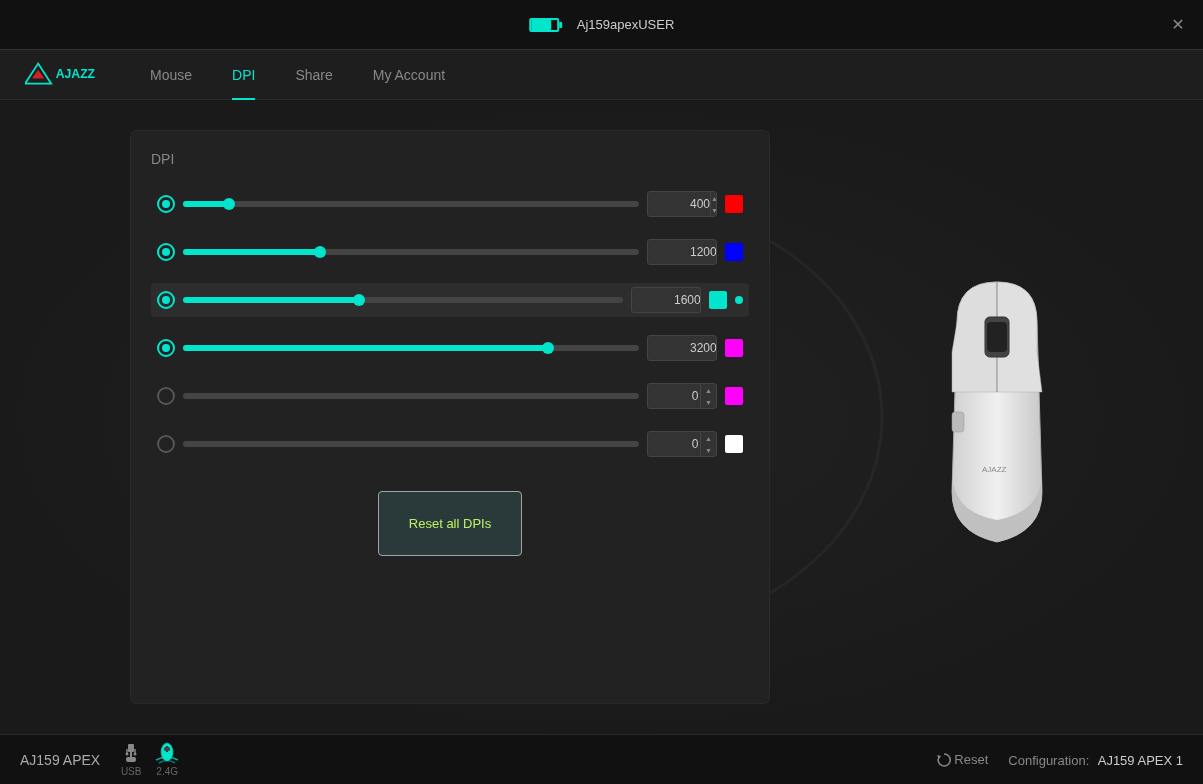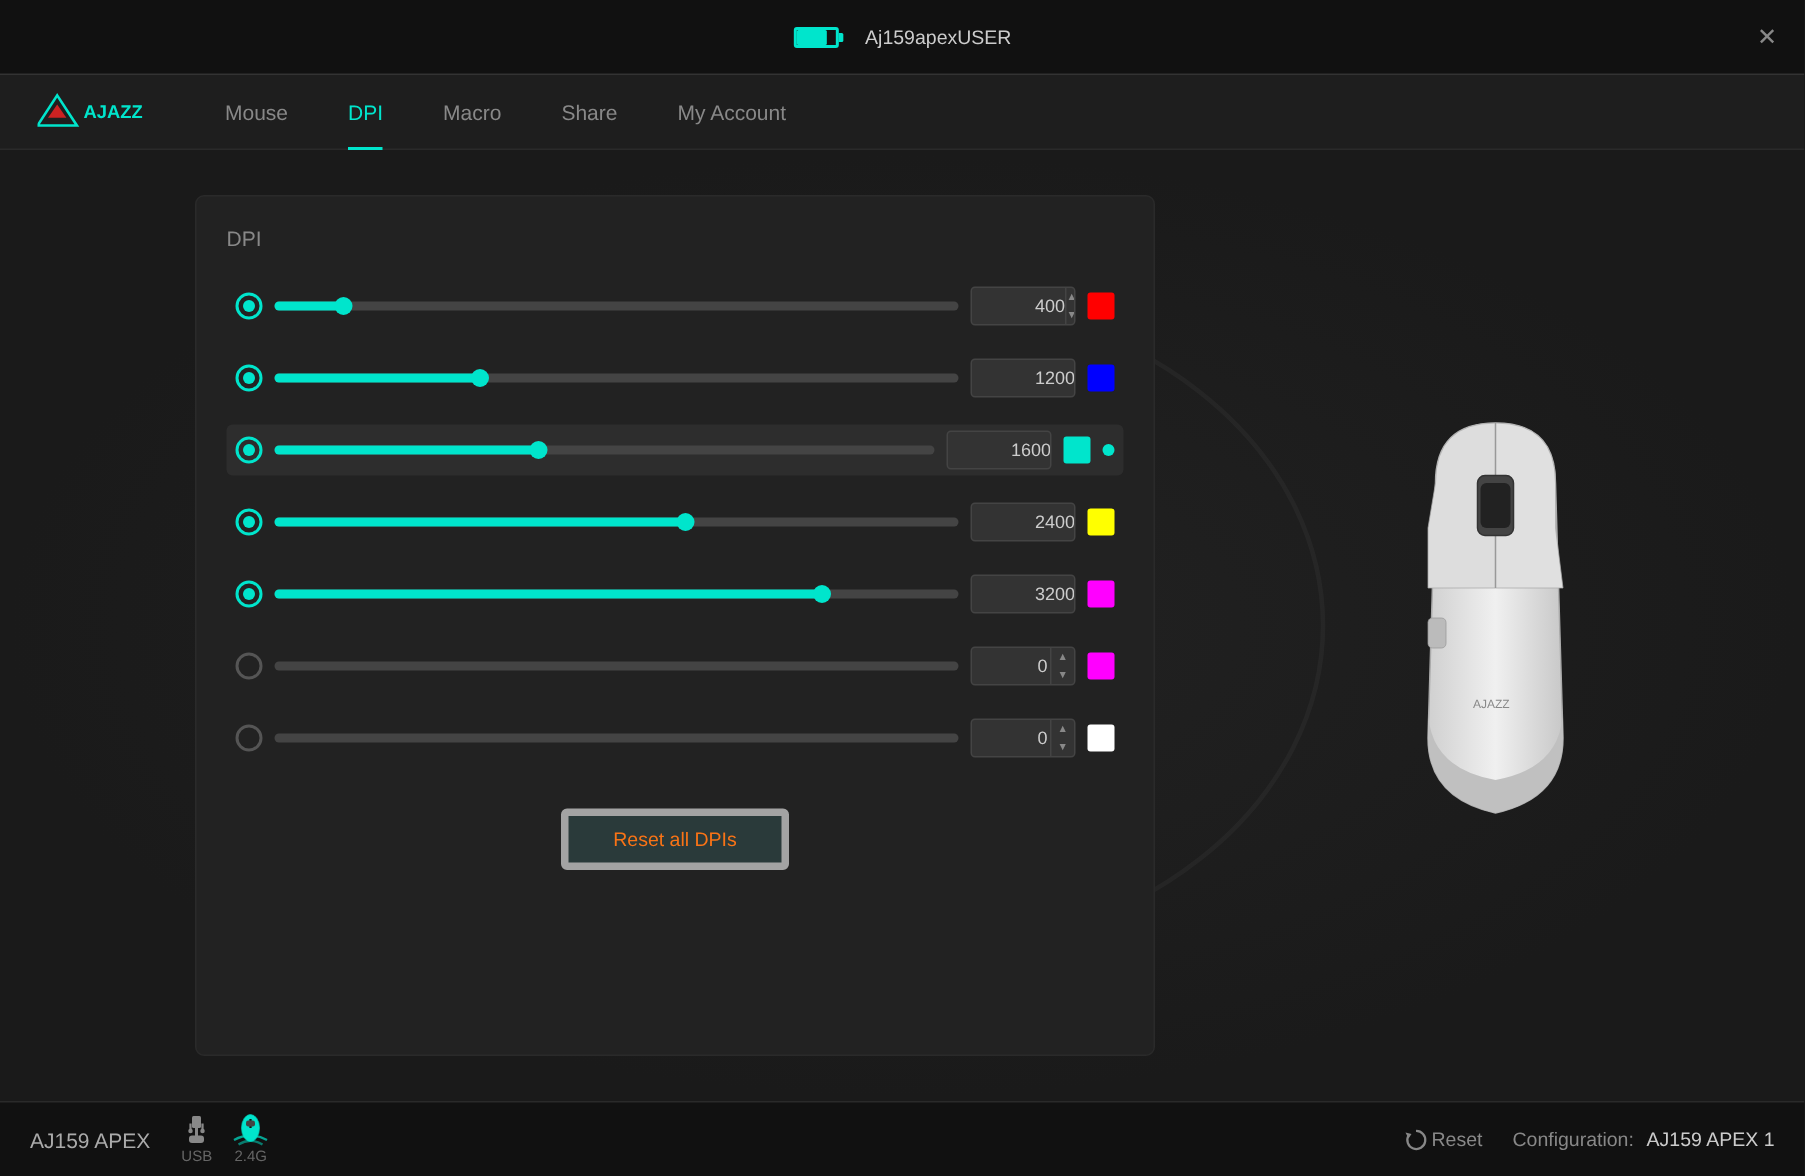--- a/index.html
+++ b/index.html
@@ -289,23 +289,23 @@
     }
 
     
     .reset-btn-container {
       display: flex;
       justify-content: center;
       margin-top: 30px;
     }
     .reset-btn {
       background: #2a3a3a;
-      color: #f97316;
-      border: 5px solid #a3a3a3;
-      padding: 8px 30px;
+      color: #bef264;
+      border: 1px solid #a3a3a3;
+      padding: 24px 30px;
       border-radius: 4px;
       cursor: pointer;
       font-size: 13px;
     }
 
     
     .mouse-preview {
       flex: 1;
       display: flex;
       align-items: center;
@@ -423,21 +423,20 @@
     <svg viewBox="0 0 80 35">
 
       <polygon points="15,5 30,28 0,28" fill="none" stroke="#00e5cc" stroke-width="2"></polygon>
       <polygon points="15,12 22,22 8,22" fill="#cc2222"></polygon>
       <text x="35" y="22" fill="#00e5cc" font-size="14" font-weight="bold" font-family="Arial">AJAZZ</text>
     </svg>
   </div>
 
   <div class="nav-item">Mouse</div>
   <div class="nav-item active">DPI</div>
-  <div class="nav-item">Macro</div>
   <div class="nav-item">Share</div>
   <div class="nav-item">My Account</div>
 </div>
 
 <div class="dragon-watermark">
   <svg width="700" height="600" viewBox="0 0 700 600">
 
     <ellipse cx="350" cy="300" rx="280" ry="220" fill="none" stroke="#888" stroke-width="3"></ellipse>
     <path d="M200,200 Q250,150 300,180 Q350,120 400,160 Q450,100 500,150 Q480,200 450,190 Q430,240 400,220 Q370,270 340,250 Q310,300 280,280 Q250,330 220,310 Q190,270 200,230 Z" fill="#888" opacity="0.3"></path>
     <path d="M250,350 Q270,380 310,370 Q330,400 360,385 Q390,420 420,400 Q450,430 470,410 Q460,380 440,375 Q420,350 390,360 Q360,330 330,345 Q300,320 270,335 Z" fill="#888" opacity="0.3"></path>
@@ -495,36 +494,20 @@
         <span class="dpi-value">1600</span>
         <div class="dpi-arrows">
           <div class="dpi-arrow">▲</div>
           <div class="dpi-arrow">▼</div>
         </div>
       </div>
       <div class="color-swatch" style="background:#00e5cc;"></div>
       <div class="active-dot"></div>
     </div>
 
-    <div class="dpi-row">
-      <div class="radio-btn checked"></div>
-      <div class="slider-container">
-        <div class="slider-fill slider-fill-row5">
-          <div class="slider-thumb"></div>
-        </div>
-      </div>
-      <div class="dpi-input-box">
-        <span class="dpi-value">2400</span>
-        <div class="dpi-arrows">
-          <div class="dpi-arrow">▲</div>
-          <div class="dpi-arrow">▼</div>
-        </div>
-      </div>
-      <div class="color-swatch" style="background:#ffff00;"></div>
-    </div>
 
     <div class="dpi-row">
       <div class="radio-btn checked"></div>
       <div class="slider-container">
         <div class="slider-fill slider-fill-row6">
           <div class="slider-thumb"></div>
         </div>
       </div>
       <div class="dpi-input-box">
         <span class="dpi-value">3200</span>

